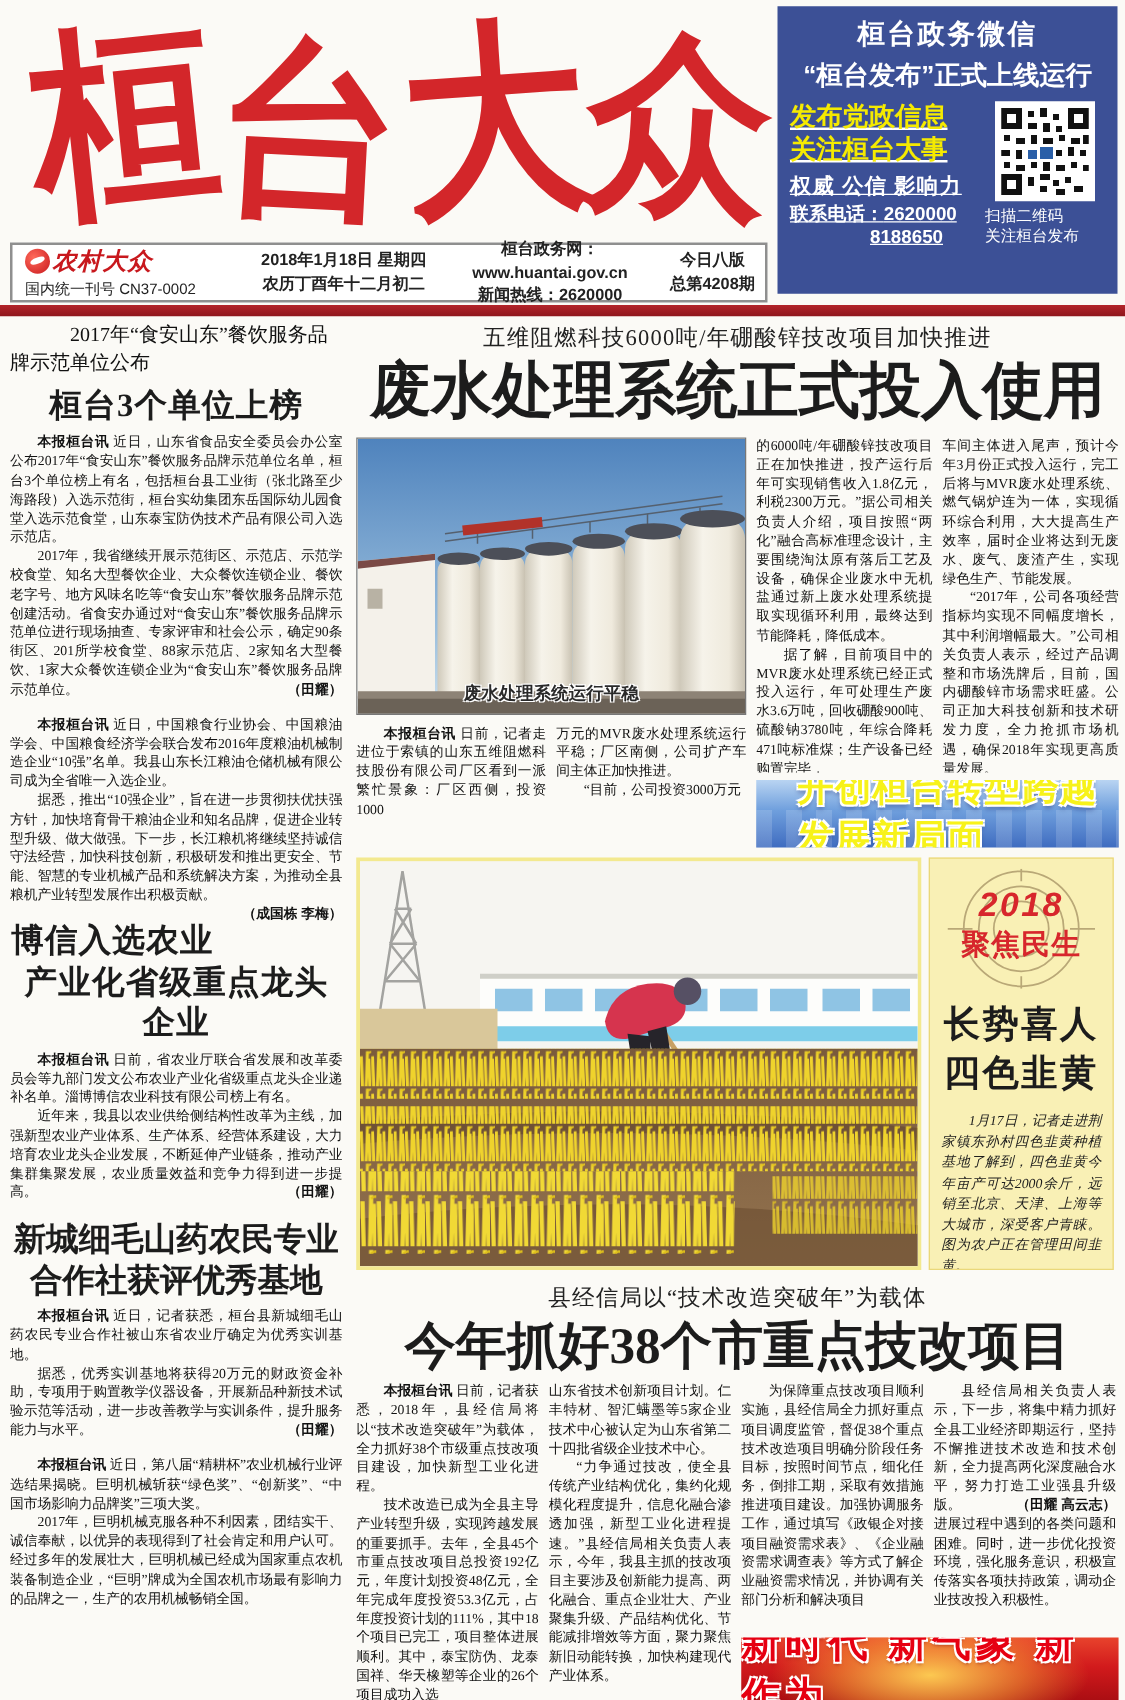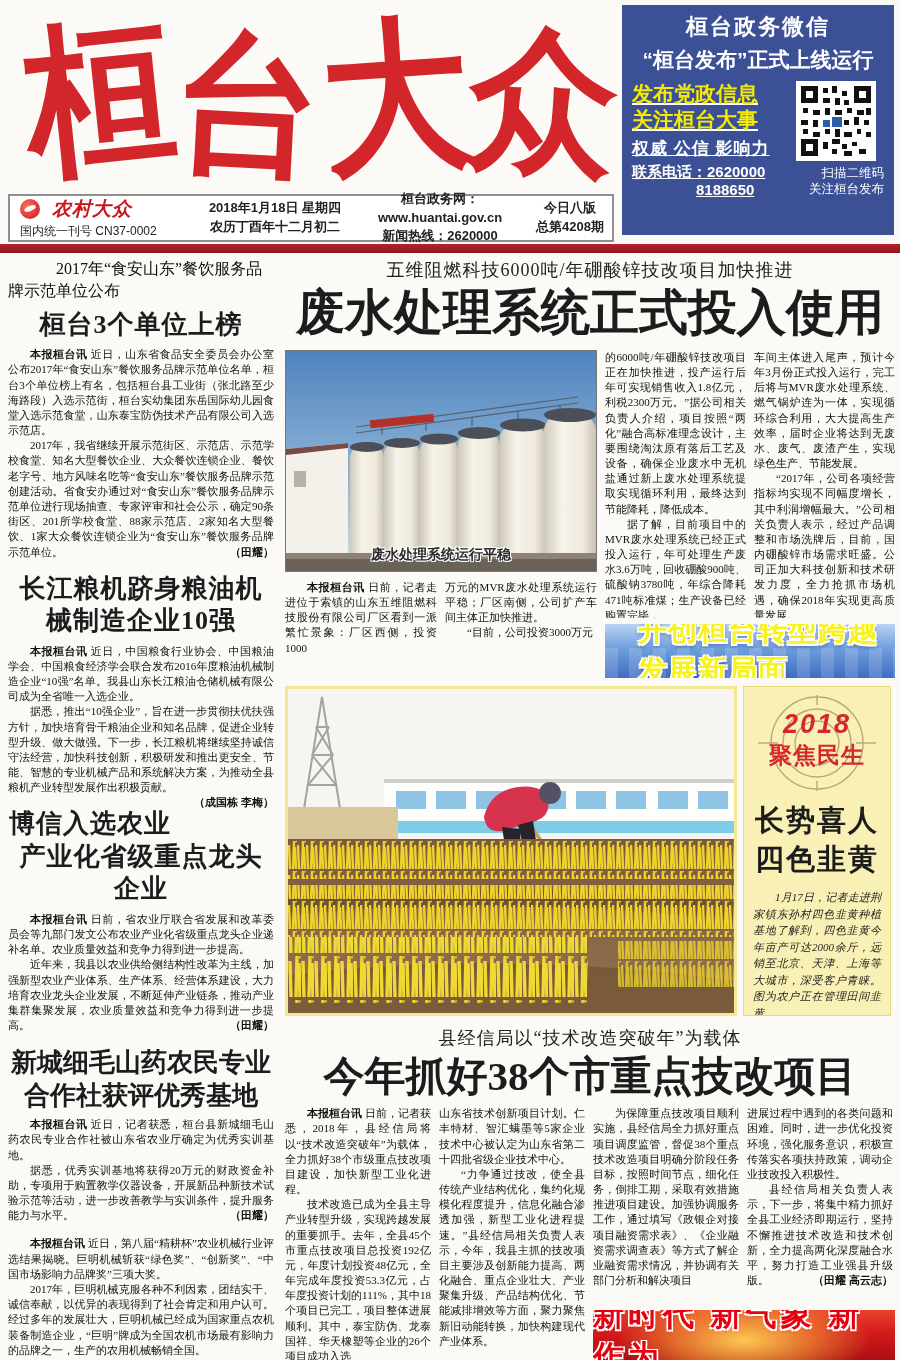--- a/index.html
+++ b/index.html
@@ -15,21 +15,21 @@
   .bc { display:inline-block; font-size:148px; line-height:1; font-weight:bold;
     color:#d3262a; font-family:"Liberation Serif",serif; }
   .bc1{ transform:rotate(-6deg) scaleY(1.1); }
   .bc2{ transform:rotate(3deg) scaleY(1.04) translateY(8px); }
   .bc3{ transform:rotate(-4deg) scaleY(1.12); }
   .bc4{ transform:rotate(5deg) scaleY(1.06) translateY(4px); }
   .info-bar { position:absolute; left:8px; top:194px; width:606px; height:48px;
     border:2px solid #8f8f8f; background:#fff; display:flex; align-items:center;
     font-family:"Liberation Sans","DejaVu Sans",sans-serif; }
   .ib-logo { width:190px; padding-left:10px; }
-  .ib-logo-top { display:flex; align-items:center; gap:12px; }
+  .ib-logo-top { display:flex; align-items:center; gap:2px; }
   .dz-icon { width:20px; height:20px; border-radius:50%;
     background:radial-gradient(circle at 35% 35%, #ff6a5a, #c8181d); position:relative; flex:0 0 20px;}
   .dz-icon::after { content:""; position:absolute; left:4px; top:7px; width:12px; height:5px;
     background:#fff; border-radius:50% 40% 50% 40%; transform:rotate(-18deg); }
   .ib-logo-name { color:#c8181d; font-weight:bold; font-size:19px;
     font-family:"Liberation Serif",serif; font-style:italic; letter-spacing:1px; }
   .ib-issn { font-size:12px; margin-top:1px; color:#222; }
   .ib-col { text-align:center; font-size:13px; font-weight:bold; line-height:1.45; color:#222; }
   .ib-date { width:150px; }
   .ib-web { width:180px; }
@@ -41,21 +41,21 @@
     background:#3c5096; color:#fff; padding:7px 10px 4px 10px;
     font-family:"Liberation Sans","DejaVu Sans",sans-serif; }
   .wx-l1 { text-align:center; font-size:22px; font-weight:bold; letter-spacing:2px; }
   .wx-l2 { text-align:center; font-size:21px; font-weight:bold; margin-top:4px; white-space:nowrap; }
   .wx-row { display:flex; margin-top:7px; }
   .wx-left { width:156px;text-decoration:underline; }
   .wx-y { color:#f5ea00; font-size:21px; font-weight:bold; line-height:1.25; white-space:nowrap; }
   .wx-l5 { font-size:17px; font-weight:bold; margin-top:3px; letter-spacing:1px; white-space:nowrap;}
   .wx-phone { font-size:15px; font-weight:bold; margin-top:3px; line-height:1.25; }
   .wx-phone .p2 { padding-left:64px; }
-  .wx-qr { width:96px; text-align:right; }
+  .wx-qr { width:96px; text-align:left; }
   .qr-box { width:80px; height:80px; background:#fff; margin:0 auto; padding:5px; }
   .wx-qr-cap { font-size:12.5px; line-height:1.3; margin-top:4px; }
   
   .para { font-size:11px; line-height:1.38; text-align:justify; text-indent:2em; color:#111; }
   .lead { font-weight:bold; font-family:"Liberation Sans","DejaVu Sans",sans-serif; }
   .credit { float:right; font-weight:bold; font-family:"Liberation Sans","DejaVu Sans",sans-serif; }
   
   .left-rail { position:absolute; left:8px; top:258px; width:266px; height:1098px; overflow:hidden; }
   .article { margin-bottom:13px; }
   .art-kicker { font-size:16px; line-height:1.4; text-indent:3em; color:#111; }
@@ -227,27 +227,26 @@
   </div>
 
   <div class="left-rail">
     <div class="article">
       <p class="art-kicker">2017年“食安山东”餐饮服务品牌示范单位公布</p>
       <h2 class="art-title">桓台3个单位上榜</h2>
       <p class="para"><b class="lead">本报桓台讯</b><span> 近日，山东省食品安全委员会办公室公布2017年“食安山东”餐饮服务品牌示范单位名单，桓台3个单位榜上有名，包括桓台县工业街（张北路至少海路段）入选示范街，桓台实幼集团东岳国际幼儿园食堂入选示范食堂，山东泰宝防伪技术产品有限公司入选示范店。</span></p>
       <p class="para"><span>2017年，我省继续开展示范街区、示范店、示范学校食堂、知名大型餐饮企业、大众餐饮连锁企业、餐饮老字号、地方风味名吃等“食安山东”餐饮服务品牌示范创建活动。省食安办通过对“食安山东”餐饮服务品牌示范单位进行现场抽查、专家评审和社会公示，确定90条街区、201所学校食堂、88家示范店、2家知名大型餐饮、1家大众餐饮连锁企业为“食安山东”餐饮服务品牌示范单位。</span><span class="credit">（田耀）</span></p>
     </div>
     <div class="article">
-      <h2 class="art-title">长江粮机跻身粮油机械制造企业10强</h2>
       <p class="para"><b class="lead">本报桓台讯</b><span> 近日，中国粮食行业协会、中国粮油学会、中国粮食经济学会联合发布2016年度粮油机械制造企业“10强”名单。我县山东长江粮油仓储机械有限公司成为全省唯一入选企业。</span></p>
       <p class="para"><span>据悉，推出“10强企业”，旨在进一步贯彻扶优扶强方针，加快培育骨干粮油企业和知名品牌，促进企业转型升级、做大做强。下一步，长江粮机将继续坚持诚信守法经营，加快科技创新，积极研发和推出更安全、节能、智慧的专业机械产品和系统解决方案，为推动全县粮机产业转型发展作出积极贡献。</span><span class="credit">（成国栋 李梅）</span></p>
     </div>
     <div class="article">
       <h2 class="art-title">博信入选农业产业化省级重点龙头企业</h2>
-      <p class="para"><b class="lead">本报桓台讯</b><span> 日前，省农业厅联合省发展和改革委员会等九部门发文公布农业产业化省级重点龙头企业递补名单。农业质量效益和竞争力得到进一步提高。</span></p>
+      <p class="para"><b class="lead">本报桓台讯</b><span> 日前，省农业厅联合省发展和改革委员会等九部门发文公布农业产业化省级重点龙头企业递补名单。淄博博信农业科技有限公司榜上有名。</span></p>
       <p class="para"><span>近年来，我县以农业供给侧结构性改革为主线，加强新型农业产业体系、生产体系、经营体系建设，大力培育农业龙头企业发展，不断延伸产业链条，推动产业集群集聚发展，农业质量效益和竞争力得到进一步提高。</span><span class="credit">（田耀）</span></p>
     </div>
     <div class="article">
       <h2 class="art-title hei">新城细毛山药农民专业合作社获评优秀基地</h2>
       <p class="para"><b class="lead">本报桓台讯</b><span> 近日，记者获悉，桓台县新城细毛山药农民专业合作社被山东省农业厅确定为优秀实训基地。</span></p>
       <p class="para"><span>据悉，优秀实训基地将获得20万元的财政资金补助，专项用于购置教学仪器设备，开展新品种新技术试验示范等活动，进一步改善教学与实训条件，提升服务能力与水平。</span><span class="credit">（田耀）</span></p>
     </div>
     <div class="article">
       <p class="para"><b class="lead">本报桓台讯</b><span> 近日，第八届“精耕杯”农业机械行业评选结果揭晓。巨明机械斩获“绿色奖”、“创新奖”、“中国市场影响力品牌奖”三项大奖。</span></p>
       <p class="para"><span>2017年，巨明机械克服各种不利因素，团结实干、诚信奉献，以优异的表现得到了社会肯定和用户认可。经过多年的发展壮大，巨明机械已经成为国家重点农机装备制造企业，“巨明”牌成为全国农机市场最有影响力的品牌之一，生产的农用机械畅销全国。</span></p>
@@ -425,22 +424,22 @@
             <p class="para" style="text-indent:0">山东省技术创新项目计划。仁丰特材、智汇螨墨等5家企业技术中心被认定为山东省第二十四批省级企业技术中心。</p>
             <p class="para">“力争通过技改，使全县传统产业结构优化，集约化规模化程度提升，信息化融合渗透加强，新型工业化进程提速。”县经信局相关负责人表示，今年，我县主抓的技改项目主要涉及创新能力提高、两化融合、重点企业壮大、产业聚集升级、产品结构优化、节能减排增效等方面，聚力聚焦新旧动能转换，加快构建现代产业体系。</p>
           </div>
         </div>
         <div class="tech-right">
           <div class="tech-right-cols">
             <div class="tcol">
               <p class="para">为保障重点技改项目顺利实施，县经信局全力抓好重点项目调度监管，督促38个重点技术改造项目明确分阶段任务目标，按照时间节点，细化任务，倒排工期，采取有效措施推进项目建设。加强协调服务工作，通过填写《政银企对接项目融资需求表》、《企业融资需求调查表》等方式了解企业融资需求情况，并协调有关部门分析和解决项目</p>
             </div>
             <div class="tcol">
+              <p class="para"><span>县经信局相关负责人表示，下一步，将集中精力抓好全县工业经济即期运行，坚持不懈推进技术改造和技术创新，全力提高两化深度融合水平，努力打造工业强县升级版。</span><span class="credit">（田耀 高云志）</span></p>
               <p class="para" style="text-indent:0">进展过程中遇到的各类问题和困难。同时，进一步优化投资环境，强化服务意识，积极宣传落实各项扶持政策，调动企业技改投入积极性。</p>
-              <p class="para"><span>县经信局相关负责人表示，下一步，将集中精力抓好全县工业经济即期运行，坚持不懈推进技术改造和技术创新，全力提高两化深度融合水平，努力打造工业强县升级版。</span><span class="credit">（田耀 高云志）</span></p>
             </div>
           </div>
           <div class="banner-red">
             <span>新时代 新气象 新作为</span>
           </div>
         </div>
       </div>
     </div>
   </div>
 

